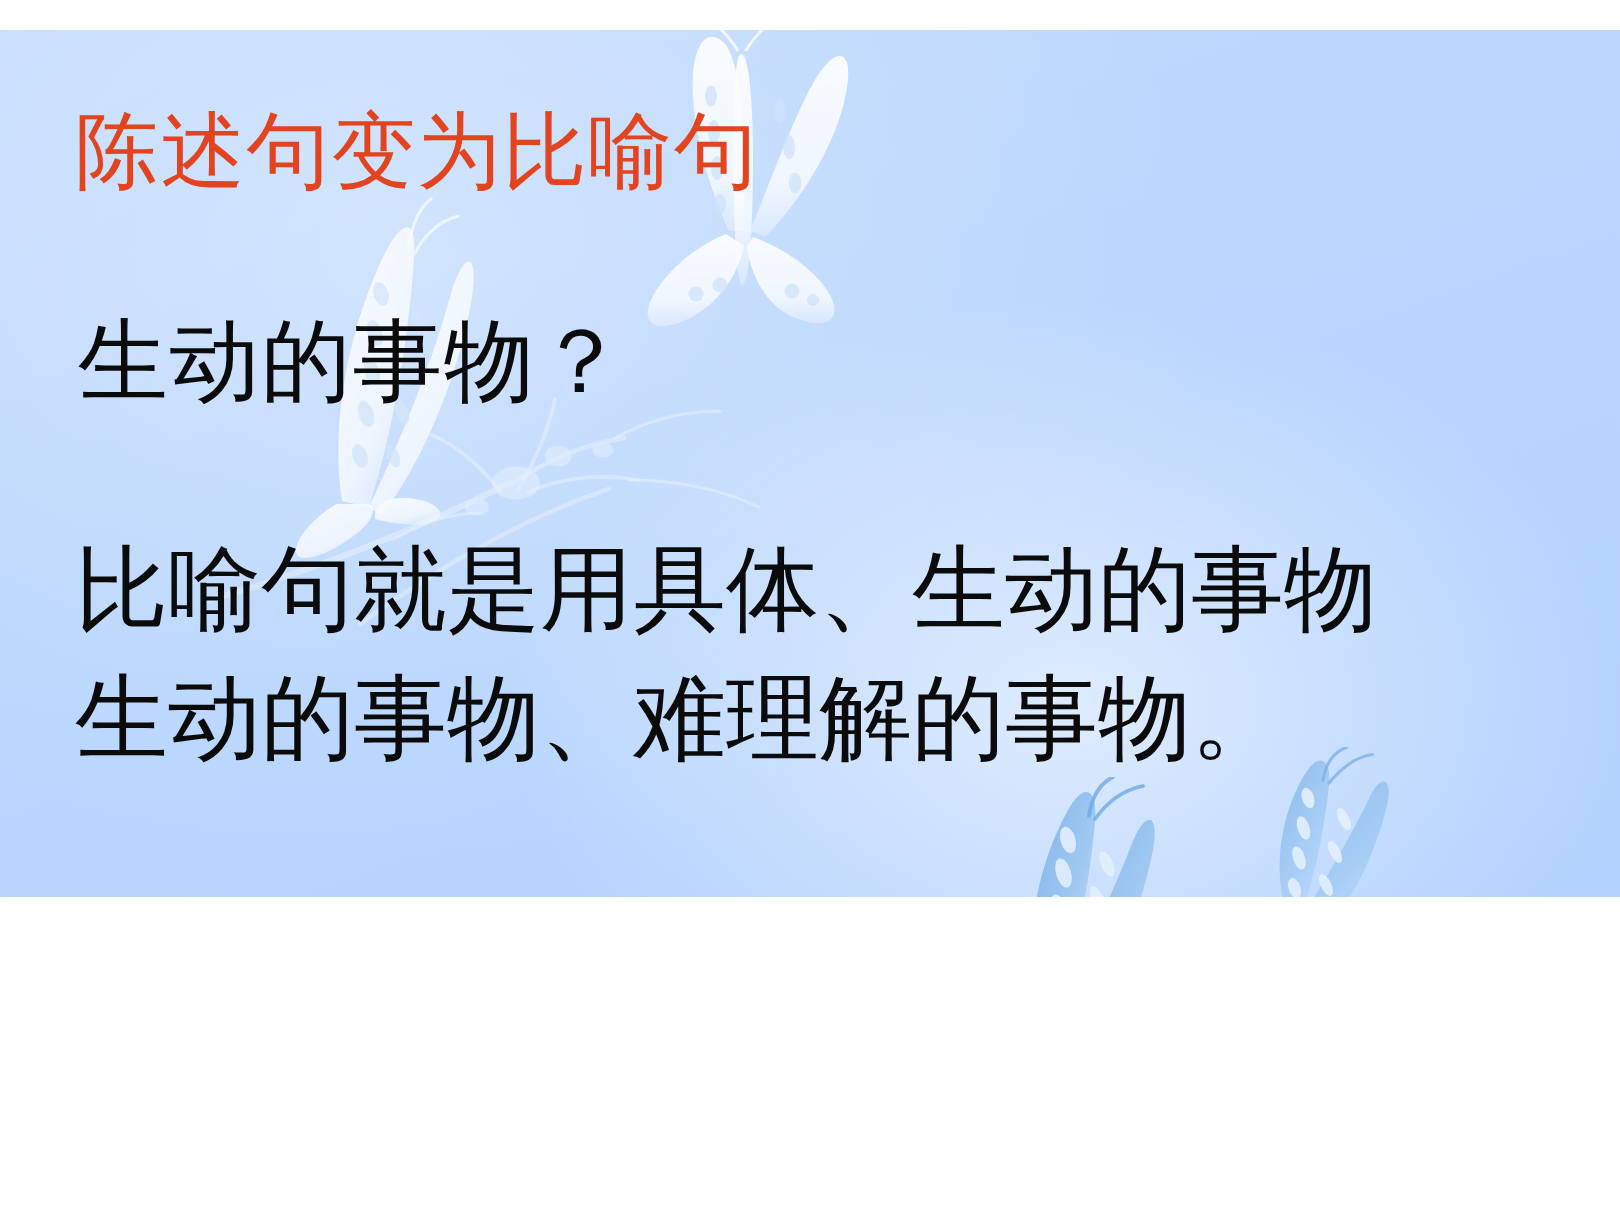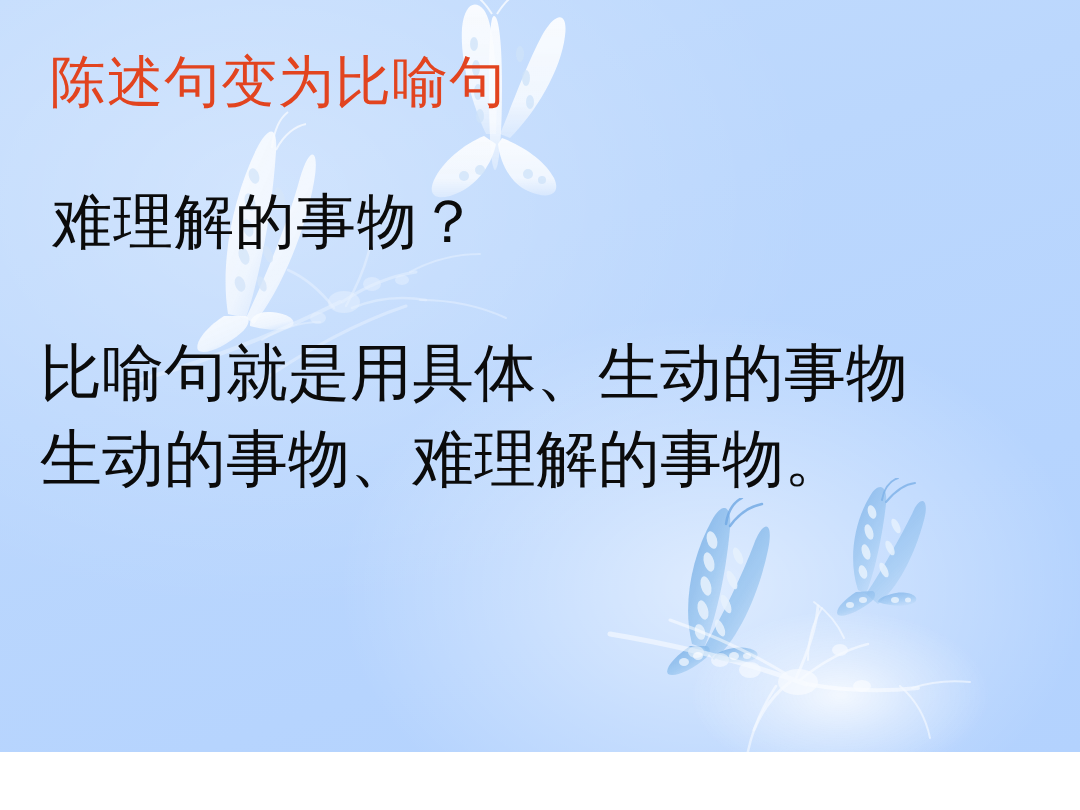--- a/index.html
+++ b/index.html
@@ -5,28 +5,29 @@
 <style>
   html, body {
     margin: 0;
     padding: 0;
     background: #ffffff;
   }
 
   .slide {
     position: relative;
     width: 1080px;
-    height: 752px;
+    height: 578px;
     overflow: hidden;
     font-family: "DejaVu Serif", "Liberation Serif", serif;
     background: #bcd8fd;
     background-image:
       radial-gradient(ellipse 520px 380px at 66% 78%, rgba(255,255,255,0.55) 0%, rgba(255,255,255,0.22) 42%, rgba(255,255,255,0.0) 72%),
       radial-gradient(ellipse 700px 520px at 24% 26%, rgba(255,255,255,0.30) 0%, rgba(255,255,255,0.08) 55%, rgba(255,255,255,0.0) 80%),
       linear-gradient(160deg, #c3dcfd 0%, #bbd7fd 38%, #b6d4fe 72%, #b3d2fe 100%);
+    margin-top: 20px;
   }
 
   
   .bg-art {
     position: absolute;
     inset: 0;
     pointer-events: none;
   }
   .bg-art svg {
     position: absolute;
@@ -64,21 +65,21 @@
     top: 188px;
     font-size: 60px;
     line-height: 1.1;
     letter-spacing: 1px;
     color: #0b0b0b;
     white-space: nowrap;
   }
 
   .body-text {
     position: absolute;
-    left: 40px;
+    left: 50px;
     top: 330px;
     width: 1000px;
     font-size: 62px;
     line-height: 1.38;
     letter-spacing: 0px;
     color: #0b0b0b;
   }
   .body-text .line {
     display: block;
     white-space: nowrap;
@@ -289,21 +290,21 @@
         <ellipse cx="262" cy="96" rx="9" ry="6"></ellipse>
       </g>
     </svg>
 
   </div>
 
   <div class="content">
 
     <div class="title">陈述句变为比喻句</div>
 
-    <div class="question">难理解的事物？</div>
+    <div class="question">生动的事物？</div>
 
     <div class="body-text">
       <span class="line">比喻句就是用具体、生动的事物</span>
       <span class="line">生动的事物、难理解的事物。</span>
     </div>
 
   </div>
 
 </div>
 

